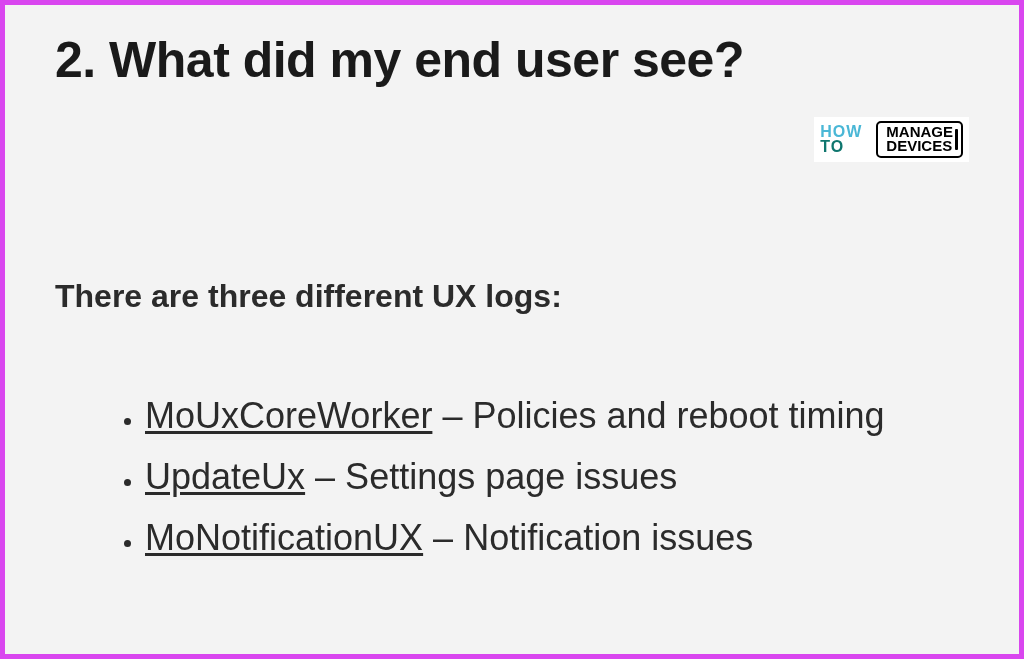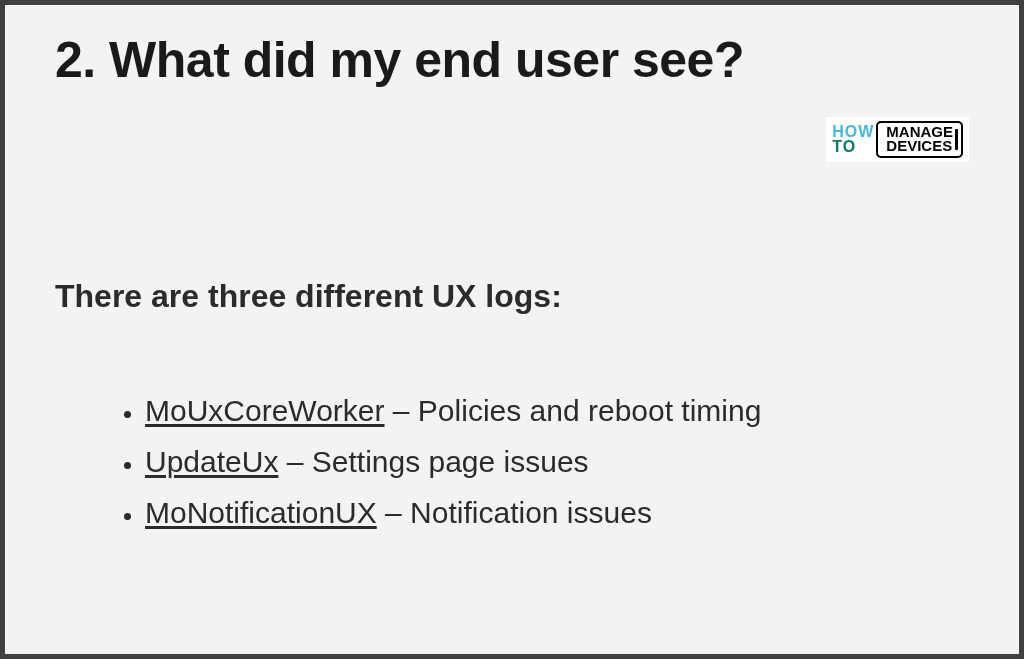--- a/index.html
+++ b/index.html
@@ -9,40 +9,40 @@
   }
   body {
     width: 1024px;
     height: 659px;
     font-family: "Segoe UI", Arial, sans-serif;
     background: #ffffff;
   }
   .frame {
     width: 1024px;
     height: 659px;
-    border: 5px solid #404040;
+    border: 5px solid #d946ef;
     background: #f3f3f3;
     padding: 28px 50px 40px 50px;
     position: relative;
     color: #2b2b2b;
   }
   .title {
     font-size: 50px;
     font-weight: 700;
     color: #1a1a1a;
     letter-spacing: -0.5px;
     line-height: 1.1;
   }
   .logo {
     position: absolute;
     top: 112px;
     right: 50px;
     display: flex;
     align-items: center;
-    gap: 2px;
+    gap: 14px;
     background: #ffffff;
     padding: 4px 6px;
   }
   .logo-left {
     display: flex;
     flex-direction: column;
     line-height: 0.95;
     font-weight: 800;
     font-size: 16px;
     font-family: Arial, sans-serif;
@@ -73,21 +73,21 @@
   }
   .intro {
     margin-top: 190px;
     font-size: 32px;
     color: #2b2b2b;
     font-weight: 700;
   }
   .bullets {
     margin-top: 70px;
     padding-left: 90px;
-    font-size: 30px;
+    font-size: 36px;
     color: #2b2b2b;
     line-height: 1.7;
     list-style-type: disc;
   }
   .bullets li::marker {
     font-size: 24px;
   }
   .underline {
     text-decoration: underline;
     text-underline-offset: 3px;

